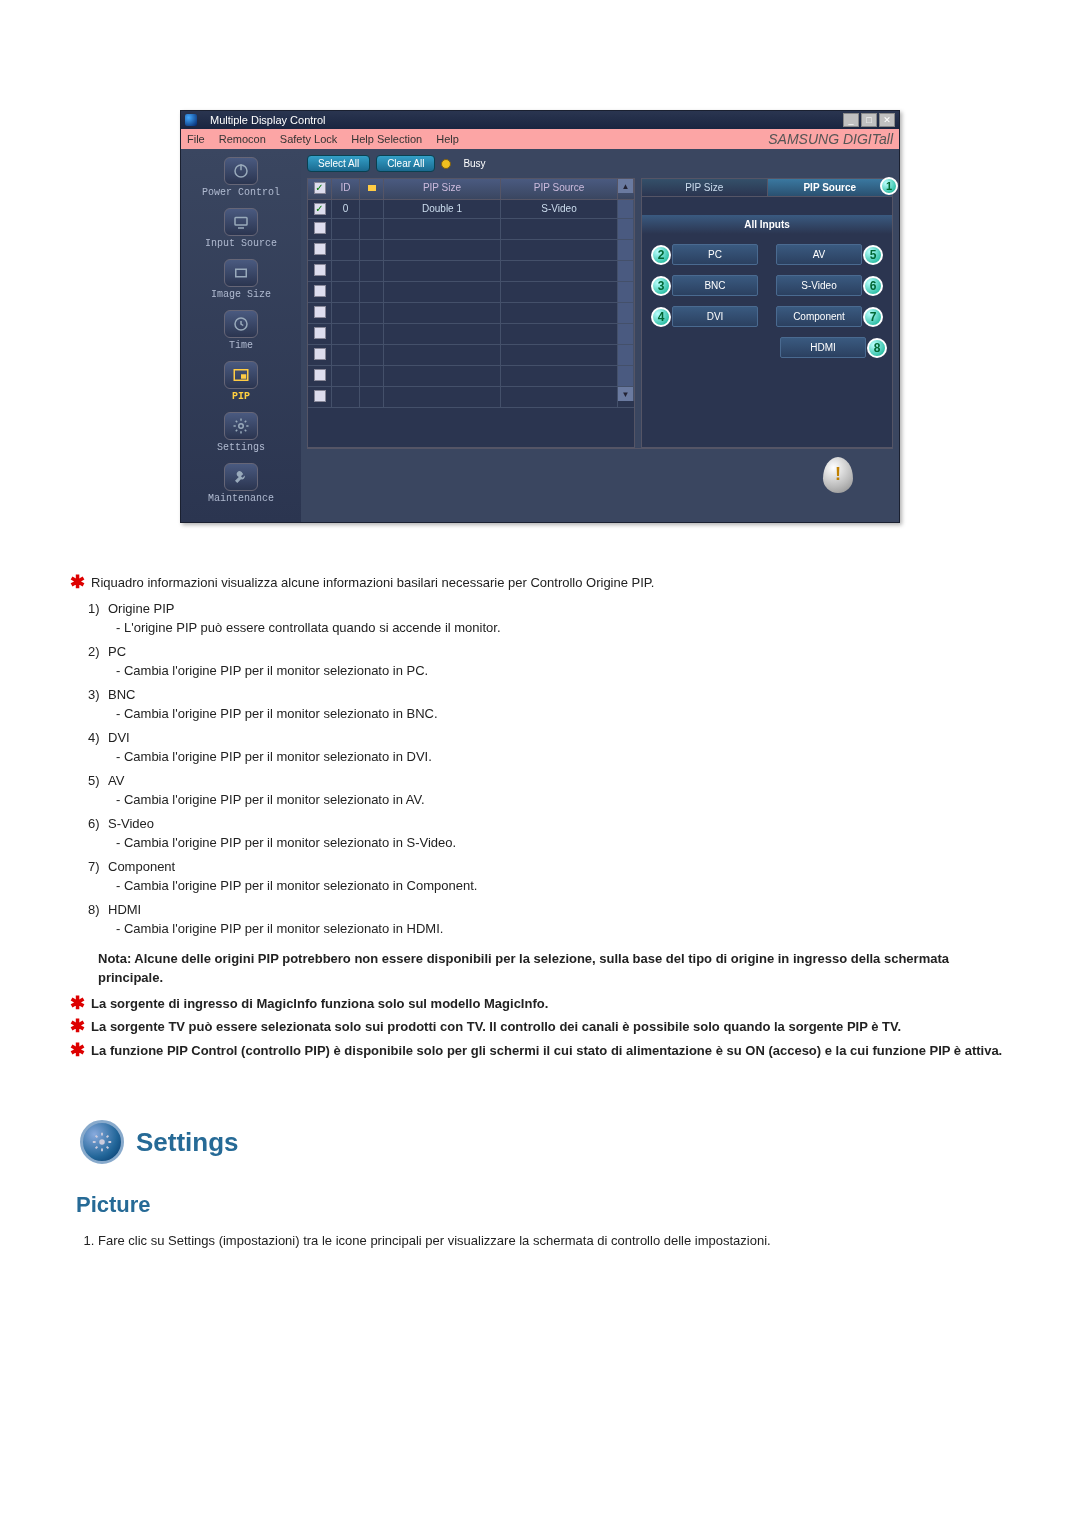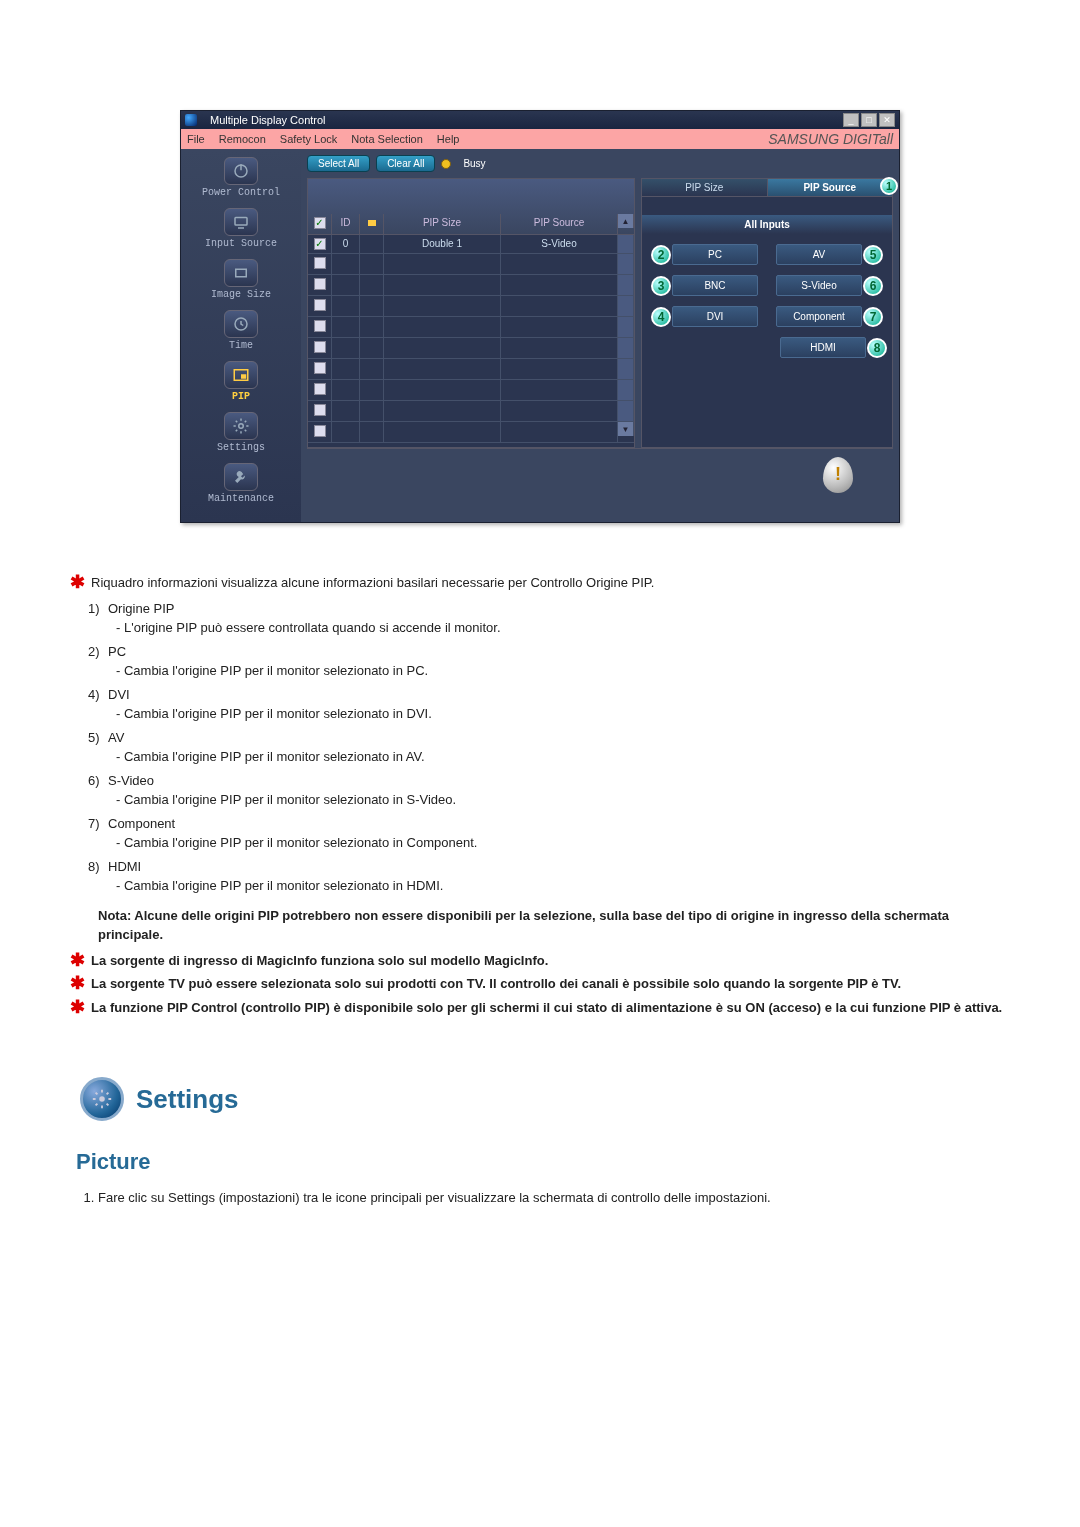--- a/index.html
+++ b/index.html
@@ -111,21 +111,21 @@
     min-height:270px;
     position:relative;
   }
   .grid-header{
     display:flex;
     background: linear-gradient(#4a5a80,#3a4660);
     color:#cbd;
     font-size:10px;
     border-bottom:1px solid #556;
   }
-  .gh-cell{padding:3px 4px;border-right:1px solid #556;text-align:center;margin-top:35px;}
+  .gh-cell{padding:3px 4px;border-right:1px solid #556;text-align:center;}
   .gh-chk{width:24px;}
   .gh-id{width:28px;}
   .gh-st{width:24px;}
   .gh-size{flex:1;}
   .gh-src{flex:1;}
   .gh-sc{width:16px;}
   .grid-row{display:flex;border-bottom:1px solid #44506a;font-size:10px;color:#cde;}
   .gr-cell{padding:3px 4px;border-right:1px solid #44506a;text-align:center;}
   .gr-chk{width:24px;}
   .gr-id{width:28px;}
@@ -247,21 +247,21 @@
     <div class="win-controls">
       <div class="win-btn">_</div>
       <div class="win-btn">□</div>
       <div class="win-btn">✕</div>
     </div>
   </div>
   <div class="menubar">
     <span class="menu-item">File</span>
     <span class="menu-item">Remocon</span>
     <span class="menu-item">Safety Lock</span>
-    <span class="menu-item">Nota Selection</span>
+    <span class="menu-item">Help Selection</span>
     <span class="menu-item">Help</span>
     <span class="brand">SAMSUNG DIGITall</span>
   </div>
   <div class="app-body">
 
     <div class="sidebar">
       <div class="side-item">
         <div class="side-icon">
             <svg viewBox="0 0 24 24">
               <circle cx="12" cy="12" r="8" fill="none" stroke="#9ab" stroke-width="2"></circle>
@@ -485,20 +485,21 @@
 </div>
 
 <div class="doc">
   <div class="star-line">
     <span class="star">✱</span>
     <span>Riquadro informazioni visualizza alcune informazioni basilari necessarie per Controllo Origine PIP.</span>
   </div>
   <ol class="numlist">
     <li><span class="num">1)</span><span>Origine PIP</span><div class="sub">- L'origine PIP può essere controllata quando si accende il monitor.</div></li>
     <li><span class="num">2)</span><span>PC</span><div class="sub">- Cambia l'origine PIP per il monitor selezionato in PC.</div></li>
+    <li><span class="num">3)</span><span>BNC</span><div class="sub">- Cambia l'origine PIP per il monitor selezionato in BNC.</div></li>
     <li><span class="num">4)</span><span>DVI</span><div class="sub">- Cambia l'origine PIP per il monitor selezionato in DVI.</div></li>
     <li><span class="num">5)</span><span>AV</span><div class="sub">- Cambia l'origine PIP per il monitor selezionato in AV.</div></li>
     <li><span class="num">6)</span><span>S-Video</span><div class="sub">- Cambia l'origine PIP per il monitor selezionato in S-Video.</div></li>
     <li><span class="num">7)</span><span>Component</span><div class="sub">- Cambia l'origine PIP per il monitor selezionato in Component.</div></li>
     <li><span class="num">8)</span><span>HDMI</span><div class="sub">- Cambia l'origine PIP per il monitor selezionato in HDMI.</div></li>
   </ol>
   <div class="note bold">Nota: Alcune delle origini PIP potrebbero non essere disponibili per la selezione, sulla base del tipo di origine in ingresso della schermata principale.</div>
   <div class="star-line">
       <span class="star">✱</span>
       <span class="bold">La sorgente di ingresso di MagicInfo funziona solo sul modello MagicInfo.</span>

